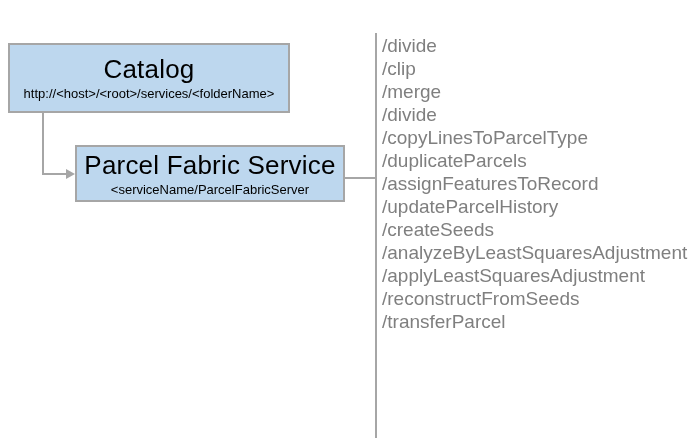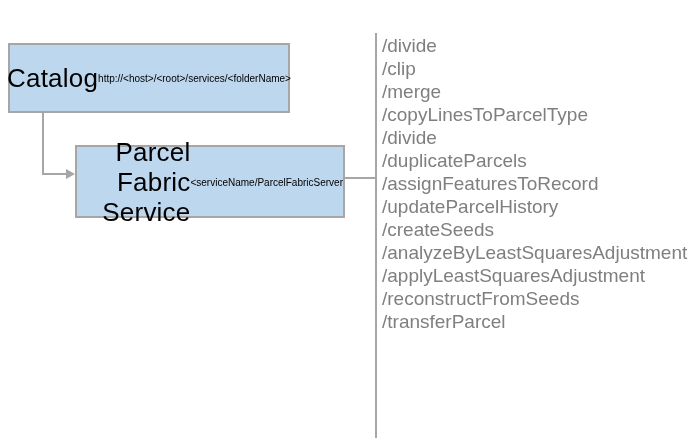--- a/index.html
+++ b/index.html
@@ -14,45 +14,45 @@
     height: 442px;
     background: #ffffff;
     overflow: hidden;
   }
   .node-box {
     position: absolute;
     background: var(--box-fill, #bdd7ee);
     border: 2px solid var(--box-border, #a6a6a6);
     box-sizing: border-box;
     display: flex;
-    flex-direction: row;
+    flex-direction: column;
     align-items: center;
     justify-content: center;
-    text-align: right;
+    text-align: left;
   }
   .box-catalog {
     left: 8px;
     top: 43px;
     width: 282px;
     height: 70px;
   }
   .box-service {
     left: 75px;
     top: 145px;
     width: 270px;
-    height: 73px;
+    height: 57px;
   }
   .node-title {
     font-size: 26px;
     line-height: 30px;
     color: var(--box-text, #000000);
     letter-spacing: 0.2px;
   }
   .node-subtitle {
-    font-size: 10px;
+    font-size: 13px;
     line-height: 16px;
     margin-top: 2px;
     color: var(--box-text, #000000);
   }
   .connector {
     position: absolute;
     background: var(--connector, #a6a6a6);
   }
   .conn-cat-vert {
     left: 42px;
@@ -121,22 +121,22 @@
   </div>
 
   <div class="connector conn-svc-horiz"></div>
 
   <div class="connector divider-vert"></div>
 
   <div class="endpoint-list">
       <div class="endpoint">/divide</div>
       <div class="endpoint">/clip</div>
       <div class="endpoint">/merge</div>
+      <div class="endpoint">/divide</div>
       <div class="endpoint">/copyLinesToParcelType</div>
-      <div class="endpoint">/divide</div>
       <div class="endpoint">/duplicateParcels</div>
       <div class="endpoint">/assignFeaturesToRecord</div>
       <div class="endpoint">/updateParcelHistory</div>
       <div class="endpoint">/createSeeds</div>
       <div class="endpoint">/analyzeByLeastSquaresAdjustment</div>
       <div class="endpoint">/applyLeastSquaresAdjustment</div>
       <div class="endpoint">/reconstructFromSeeds</div>
       <div class="endpoint">/transferParcel</div>
     </div>
 

